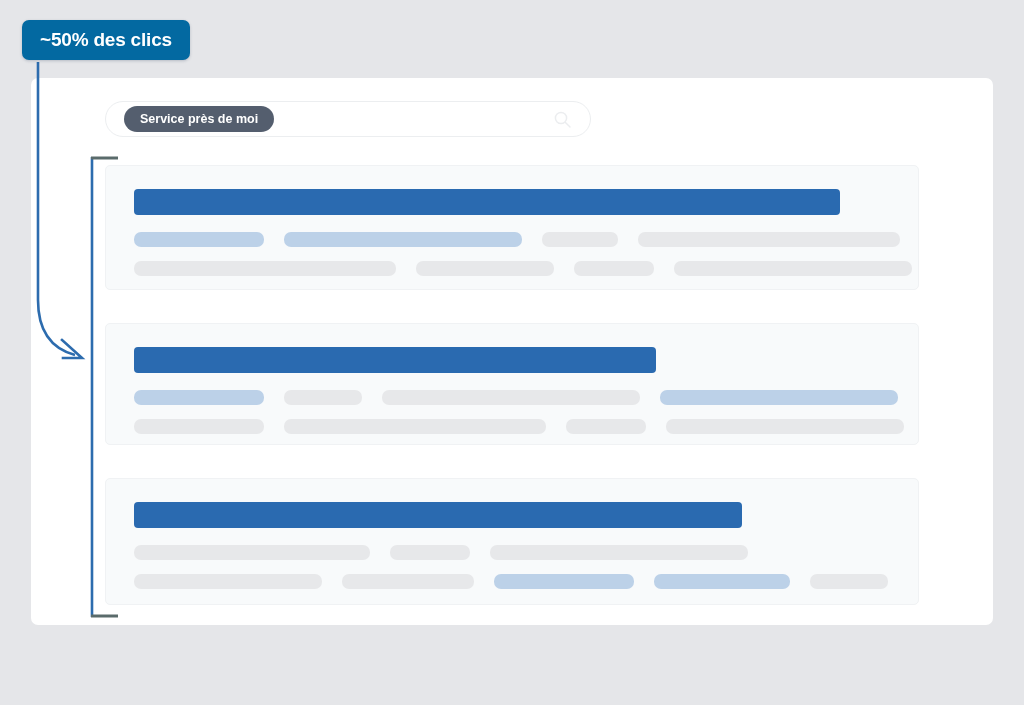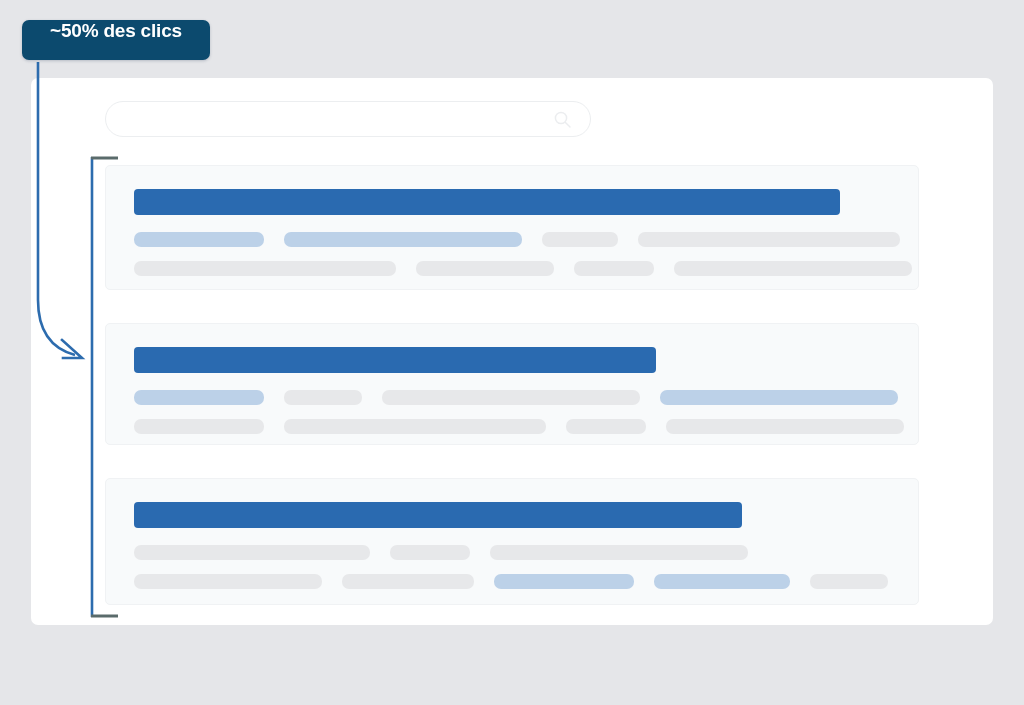--- a/index.html
+++ b/index.html
@@ -14,24 +14,24 @@
     overflow: hidden;
     position: relative;
   }
 
   
   .badge {
     position: absolute;
     left: 22px;
     top: 20px;
     height: 40px;
-    padding: 0 28px;
-    display: flex;
-    align-items: flex-start;
-    background: #0c4a6e;
+    padding: 0 18px;
+    display: flex;
+    align-items: center;
+    background: #0369a1;
     color: #ffffff;
     font-size: 19px;
     font-weight: bold;
     letter-spacing: -0.2px;
     border-radius: 7px;
     box-shadow: 0 1px 3px rgba(40,60,90,0.25);
     white-space: nowrap;
     z-index: 40;
   }
 
@@ -147,20 +147,23 @@
   <polyline points="62,340 82,358 63,358" fill="none" stroke="#2d6cae" stroke-width="2.6" stroke-linecap="square" stroke-linejoin="miter"></polyline>
 
   <line x1="92" y1="157" x2="92" y2="617" stroke="#2d6cae" stroke-width="2.6"></line>
   <line x1="91" y1="158" x2="118" y2="158" stroke="#5a6b6b" stroke-width="3"></line>
   <line x1="91" y1="616" x2="118" y2="616" stroke="#5a6b6b" stroke-width="3"></line>
 </svg>
 
 <div class="panel">
 
   <div class="searchbar">
+    <div class="search-pill">
+      <span>Service près de moi</span>
+    </div>
     <svg class="search-icon" width="19" height="19" viewBox="0 0 19 19">
       <circle cx="8" cy="8" r="5.6" fill="none" stroke="#dcdfe3" stroke-width="1.5"></circle>
       <line x1="12.2" y1="12.2" x2="17" y2="17" stroke="#dcdfe3" stroke-width="1.5" stroke-linecap="round"></line>
     </svg>
   </div>
 
   <div class="card card-1">
     <div class="title-bar" style="width: 706px; background: rgb(42, 106, 176);"></div>
     <div class="row row-1">
         <div class="bar bar-blue" style="width: 130px; background: rgb(188, 209, 232);"></div>

